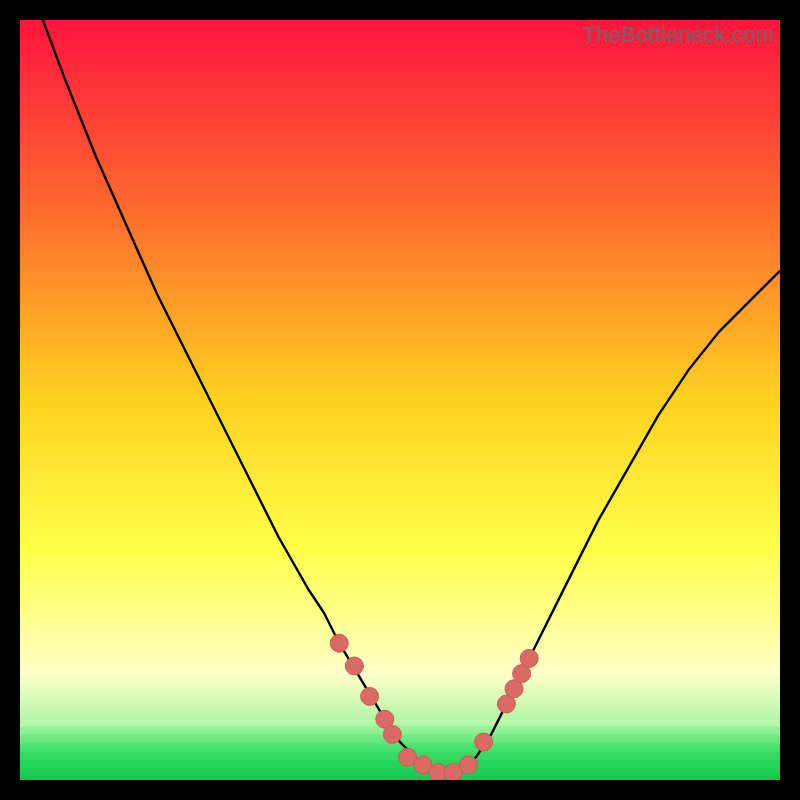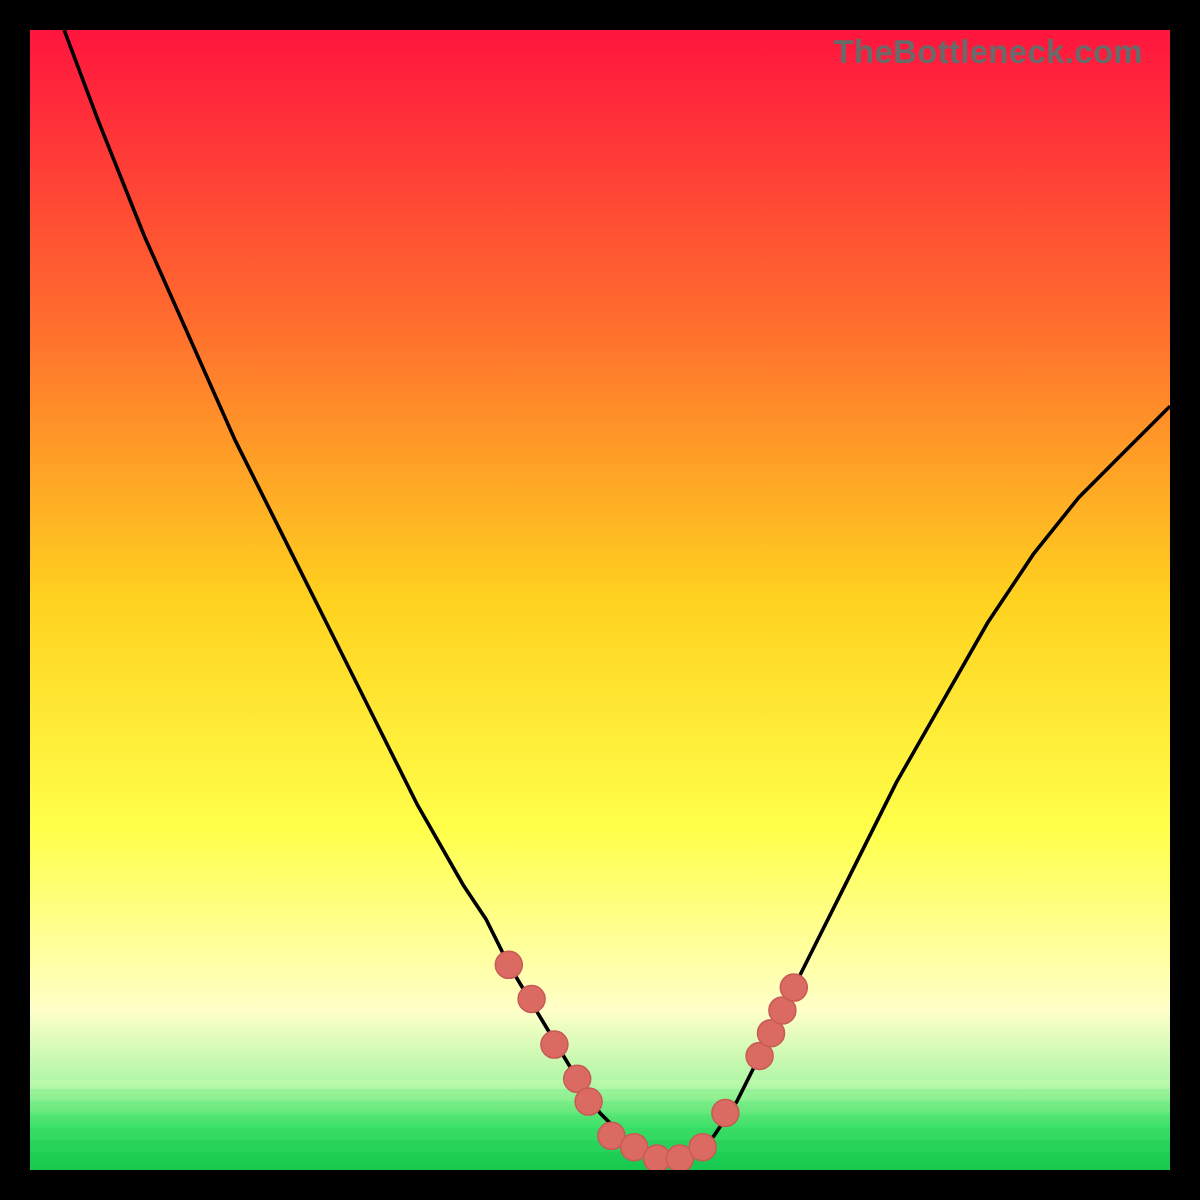--- a/index.html
+++ b/index.html
@@ -22,24 +22,24 @@
   .plot-area {
     position: absolute;
     left: 0;
     top: 0;
     width: 760px;
     height: 760px;
   }
   .watermark {
     position: absolute;
     top: 2px;
-    right: 18px;
+    right: 6px;
     color: #6a6a6a;
     font-size: 22px;
-    font-weight: 700;
+    font-weight: 400;
     letter-spacing: 0.2px;
   }
   svg {
     display: block;
   }
 </style>
 </head>
 <body>
 
 <div class="frame">

